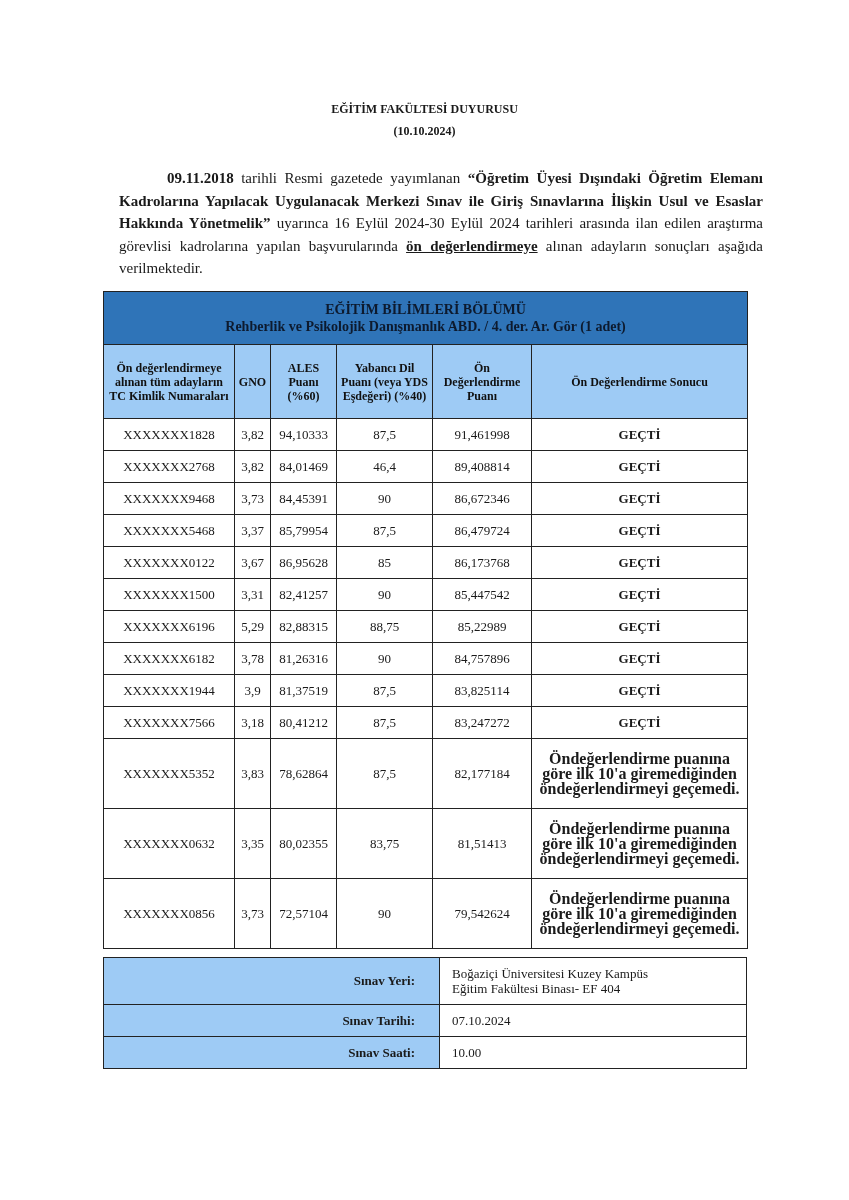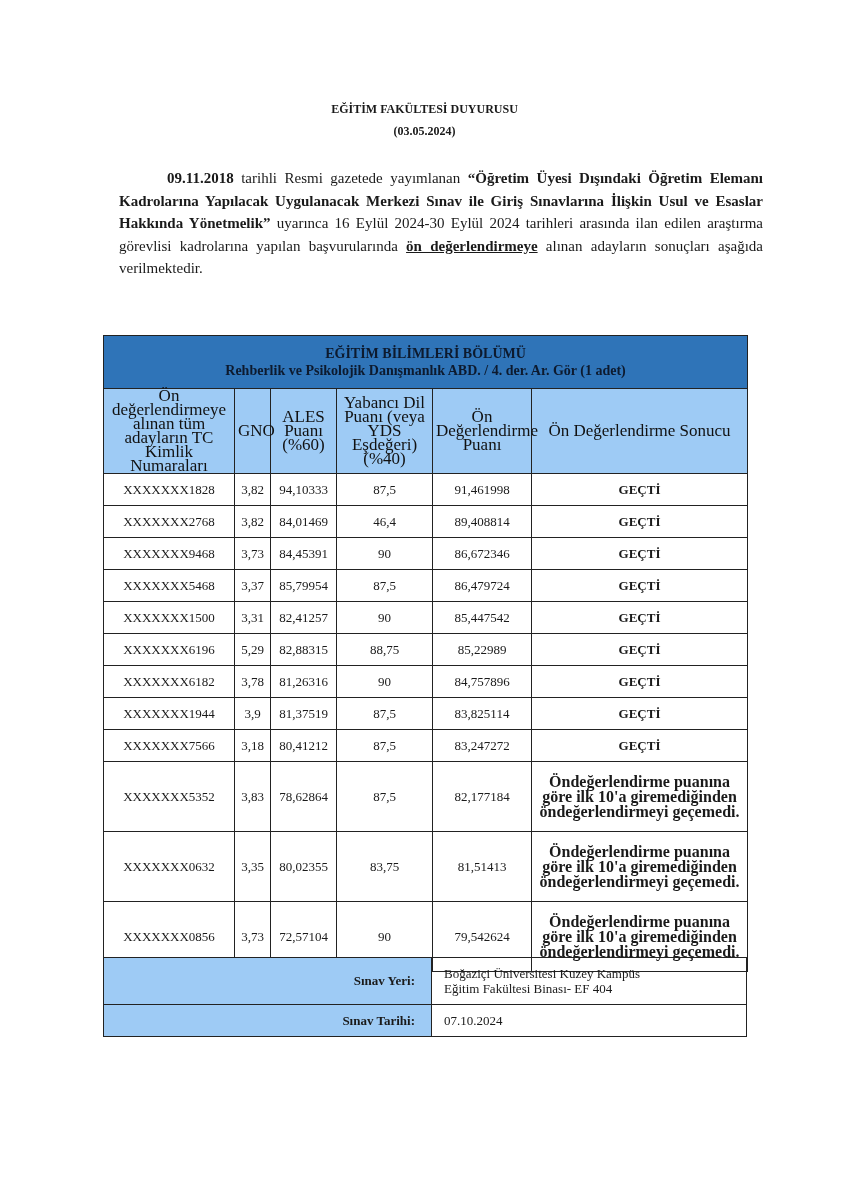--- a/index.html
+++ b/index.html
@@ -7,43 +7,43 @@
          font-family:"Liberation Serif", "DejaVu Serif", serif; color:#1a1a1a; }
   .title { position:absolute; left:0; width:849px; text-align:center; font-weight:bold; font-size:12px; }
   .t1 { top:102px; }
   .t2 { top:124px; }
   .intro { position:absolute; left:103px; width:644px; top:167px; font-size:15px; line-height:22.5px;
            text-align:justify; text-indent:48px;margin-left:16px; }
   .intro b { font-weight:bold; }
   .intro u { text-decoration:underline; font-weight:bold; }
 
   table { border-collapse:collapse; position:absolute; left:103px; table-layout:fixed; }
-  #main-table { top:291px; width:644px;margin-top:44px; }
+  #main-table { top:291px; width:644px; }
   #main-table td, #main-table th { border:1.5px solid #222; text-align:center; vertical-align:middle; padding:0 3px; }
   .band { background:#2f74b8; height:52px; font-weight:bold; font-size:14px; line-height:17px; color:#0d1a2e; }
-  .colhead th { background:#9ecbf5; font-size:17px; font-weight:normal; line-height:14px; height:73px; color:#111; }
+  .colhead th { background:#9ecbf5; font-size:12px; font-weight:bold; line-height:14px; height:73px; color:#111; }
   .row td { font-size:13px; height:31px; }
   .row td.res { font-weight:bold; }
   .row.tall td { height:69px; }
   .row.tall td.num { vertical-align:bottom; padding-bottom:6px; }
   .row.tall td.tc { vertical-align:top; padding-top:21px; }
   .row.tall td.res { font-size:16px; line-height:15px; }
 
   #info-table { top:957px; width:644px; }
   #info-table td { border:1.5px solid #222; font-size:13px; }
-  #info-table td.lbl { background:#9ecbf5; font-weight:bold; text-align:right; padding-right:16px; width:310px; }
+  #info-table td.lbl { background:#9ecbf5; font-weight:bold; text-align:right; padding-right:24px; width:310px; }
   #info-table td.val { text-align:left; padding-left:12px; line-height:15px; }
   #info-table tr.r1 td { height:44px; }
   #info-table tr.r2 td, #info-table tr.r3 td { height:29px;margin-left:36px; }
 </style>
 </head>
 <body>
 
 <div class="title t1">EĞİTİM FAKÜLTESİ DUYURUSU</div>
-<div class="title t2">(03.05.2024)</div>
+<div class="title t2">(10.10.2024)</div>
 
 <div class="intro"><b>09.11.2018</b><span> tarihli Resmi gazetede yayımlanan </span><b>“Öğretim Üyesi Dışındaki Öğretim Elemanı Kadrolarına Yapılacak Uygulanacak Merkezi Sınav ile Giriş Sınavlarına İlişkin Usul ve Esaslar Hakkında Yönetmelik”</b><span> uyarınca 16 Eylül 2024-30 Eylül 2024 tarihleri arasında ilan edilen araştırma görevlisi kadrolarına yapılan başvurularında </span><u>ön değerlendirmeye</u><span> alınan adayların sonuçları aşağıda verilmektedir.</span></div>
 
 <table id="main-table">
   <colgroup>
     <col style="width:131px">
       <col style="width:36px">
       <col style="width:66px">
     <col style="width:96px">
       <col style="width:99px">
@@ -89,20 +89,28 @@
         <td class="num">90</td>
         <td class="num">86,672346</td>
         <td class="res">GEÇTİ</td>
       </tr>
       <tr class="row">
         <td class="tc">XXXXXXX5468</td>
         <td class="num">3,37</td>
         <td class="num">85,79954</td>
         <td class="num">87,5</td>
         <td class="num">86,479724</td>
+        <td class="res">GEÇTİ</td>
+      </tr>
+      <tr class="row">
+        <td class="tc">XXXXXXX0122</td>
+        <td class="num">3,67</td>
+        <td class="num">86,95628</td>
+        <td class="num">85</td>
+        <td class="num">86,173768</td>
         <td class="res">GEÇTİ</td>
       </tr>
       <tr class="row">
         <td class="tc">XXXXXXX1500</td>
         <td class="num">3,31</td>
         <td class="num">82,41257</td>
         <td class="num">90</td>
         <td class="num">85,447542</td>
         <td class="res">GEÇTİ</td>
       </tr>
@@ -171,14 +179,18 @@
     <td class="lbl">Sınav Yeri:</td>
     <td class="val">
       <div>Boğaziçi Üniversitesi Kuzey Kampüs</div>
       <div>Eğitim Fakültesi Binası- EF 404</div>
     </td>
   </tr>
   <tr class="r2">
     <td class="lbl">Sınav Tarihi:</td>
     <td class="val">07.10.2024</td>
   </tr>
+  <tr class="r3">
+    <td class="lbl">Sınav Saati:</td>
+    <td class="val">10.00</td>
+  </tr>
 </tbody>
   </table>
 
 </body></html>

